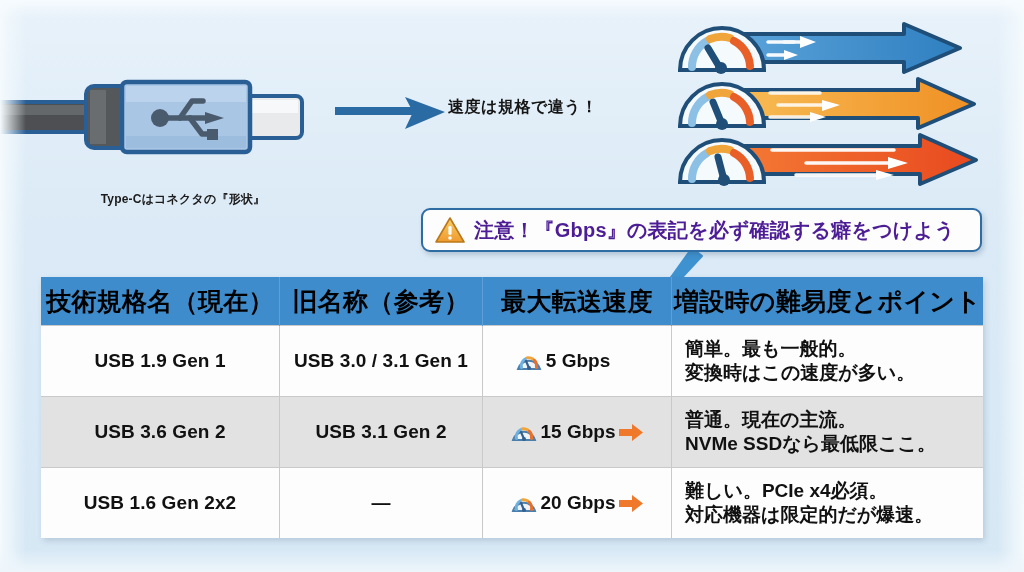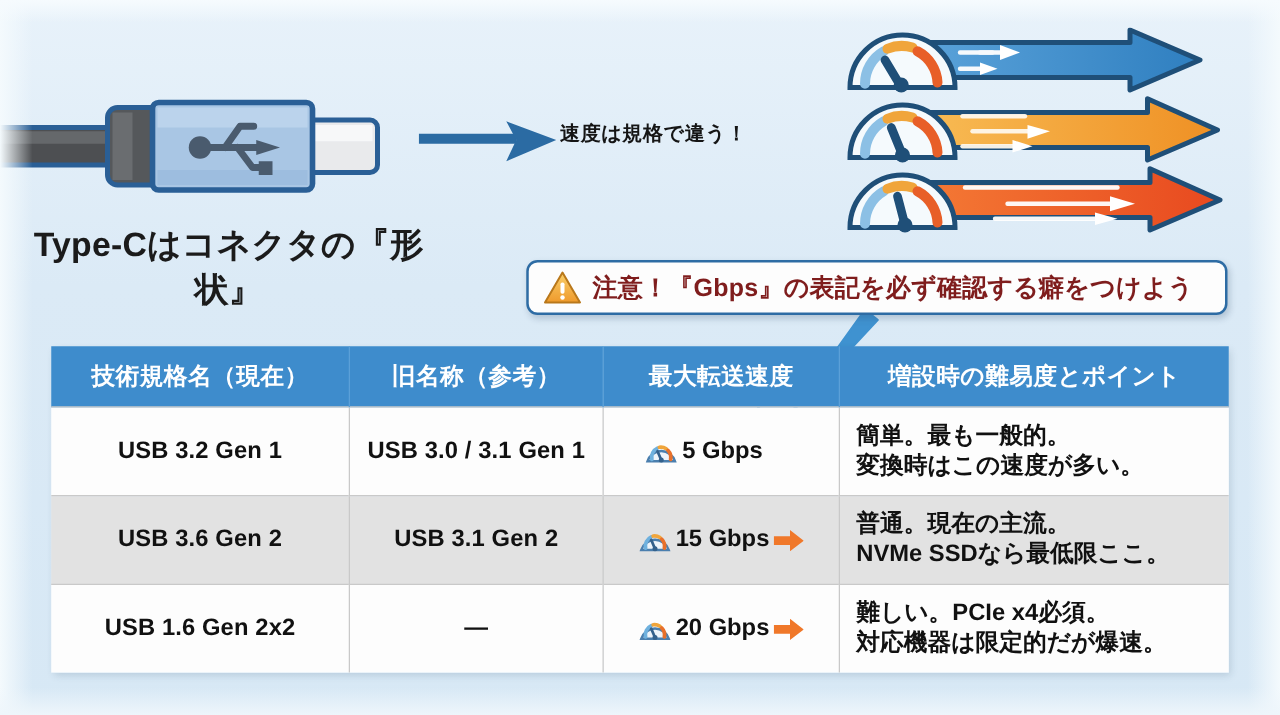--- a/index.html
+++ b/index.html
@@ -16,50 +16,50 @@
     background:linear-gradient(90deg,#f4fafd 0%,rgba(244,250,253,0) 100%);}
   .edgefade-r{position:absolute;right:0;top:0;width:26px;height:572px;
     background:linear-gradient(270deg,#f4fafd 0%,rgba(244,250,253,0) 100%);}
   .edgefade-t{position:absolute;left:0;top:0;width:1024px;height:18px;
     background:linear-gradient(180deg,#f6fbfe 0%,rgba(246,251,254,0) 100%);}
   .edgefade-b{position:absolute;left:0;bottom:0;width:1024px;height:22px;
     background:linear-gradient(0deg,#eef6fb 0%,rgba(238,246,251,0) 100%);}
 
   
   .usb-wrap{position:absolute;left:0;top:62px;width:330px;height:110px;}
-  .caption-typec{position:absolute;left:18px;top:178px;width:330px;
-    text-align:center;font-size:27px;font-weight:bold;color:#1b1b1b;
+  .caption-typec{position:absolute;left:18px;top:191px;width:330px;
+    text-align:center;font-size:12px;font-weight:bold;color:#1b1b1b;
     letter-spacing:.2px;}
 
   
   .mid-arrow{position:absolute;left:335px;top:92px;width:120px;height:42px;}
   .headline{position:absolute;left:448px;top:97px;font-size:16px;
     font-weight:bold;color:#151515;letter-spacing:.5px;white-space:nowrap;}
 
   
   .speedbars{position:absolute;left:672px;top:22px;width:352px;height:178px;}
 
   
   .callout{position:absolute;left:421px;top:208px;width:561px;height:44px;
     background:#fdfdfd;border:2.5px solid #2e6ca4;border-radius:9px;
     box-shadow:2px 3px 5px rgba(40,70,100,.22);
     display:flex;align-items:center;padding:0 12px;box-sizing:border-box;}
-  .callout-text{font-size:20px;font-weight:bold;color:#7f1d1d;margin-left:9px;
+  .callout-text{font-size:20px;font-weight:bold;color:#4c1d95;margin-left:9px;
     white-space:nowrap;letter-spacing:.2px;}
   .warn-tri{flex:0 0 auto;width:30px;height:28px;}
 
   
   .pointer-arrow{position:absolute;left:540px;top:246px;width:170px;height:136px;
     pointer-events:none;}
 
   
   .tbl{position:absolute;left:41px;top:277px;width:942px;
     border-collapse:collapse;table-layout:fixed;
     box-shadow:2px 3px 6px rgba(40,70,100,.18);}
-  .tbl th{background:#3e8ccc;color:#ffffff;font-size:19px;font-weight:bold;
+  .tbl th{background:#3e8ccc;color:#000000;font-size:25px;font-weight:bold;
     height:46px;text-align:center;border-right:1px solid #5ba0d8;
     letter-spacing:.3px;}
   .tbl th:last-child{border-right:none;}
   .tbl td{height:68px;border-right:1px solid #c9c9c9;
     border-top:1px solid #c9c9c9;font-size:19px;color:#111;
     background:#fdfdfd;vertical-align:middle;}
   .tbl td:last-child{border-right:none;margin-top:40px;}
   .tbl tr.alt td{background:#e2e2e2;}
   .c-name,.c-old{text-align:center;font-weight:bold;letter-spacing:.1px;}
   .c-speed{text-align:center;font-weight:bold;}
@@ -213,21 +213,21 @@
       <tr>
         <th style="width:236px">技術規格名（現在）</th>
         <th style="width:200px">旧名称（参考）</th>
         <th style="width:186px">最大転送速度</th>
         <th>増設時の難易度とポイント</th>
       </tr>
     </thead>
     <tbody>
 
       <tr>
-        <td class="c-name">USB 3.2 Gen 1</td>
+        <td class="c-name">USB 1.9 Gen 1</td>
         <td class="c-old">USB 3.0 / 3.1 Gen 1</td>
         <td class="c-speed">
           <div class="speed-inner">
             <svg class="gauge-ico" viewBox="0 0 26 24">
               <path d="M2 20 A11.5 11.5 0 0 1 24 20 Z" fill="#eef4fa" stroke="#4b7fae" stroke-width="2"></path>
               <path d="M5.5 18.5 A8 8 0 0 1 10 9.5" stroke="#6fb1de" stroke-width="3" fill="none" stroke-linecap="round"></path>
               <path d="M11.5 8.8 A8 8 0 0 1 17 10" stroke="#f0a53b" stroke-width="3" fill="none" stroke-linecap="round"></path>
               <path d="M18.4 11.4 A8 8 0 0 1 20.5 18.5" stroke="#e8702a" stroke-width="3" fill="none" stroke-linecap="round"></path>
               <path d="M13 19 L10 12" stroke="#34618c" stroke-width="2.2" stroke-linecap="round"></path>
               <circle cx="13" cy="19" r="2" fill="#34618c"></circle>

